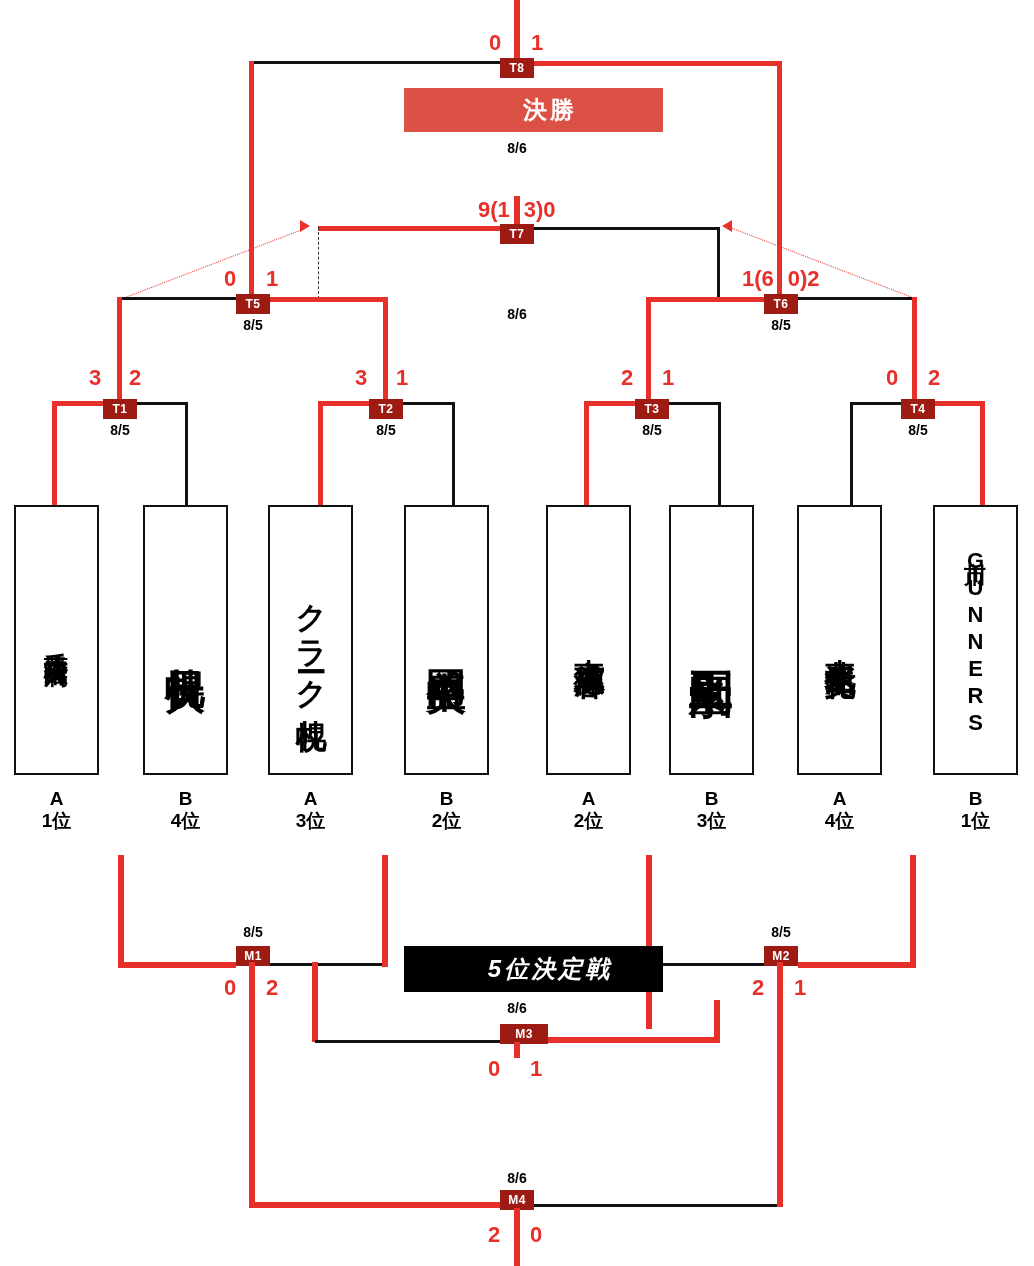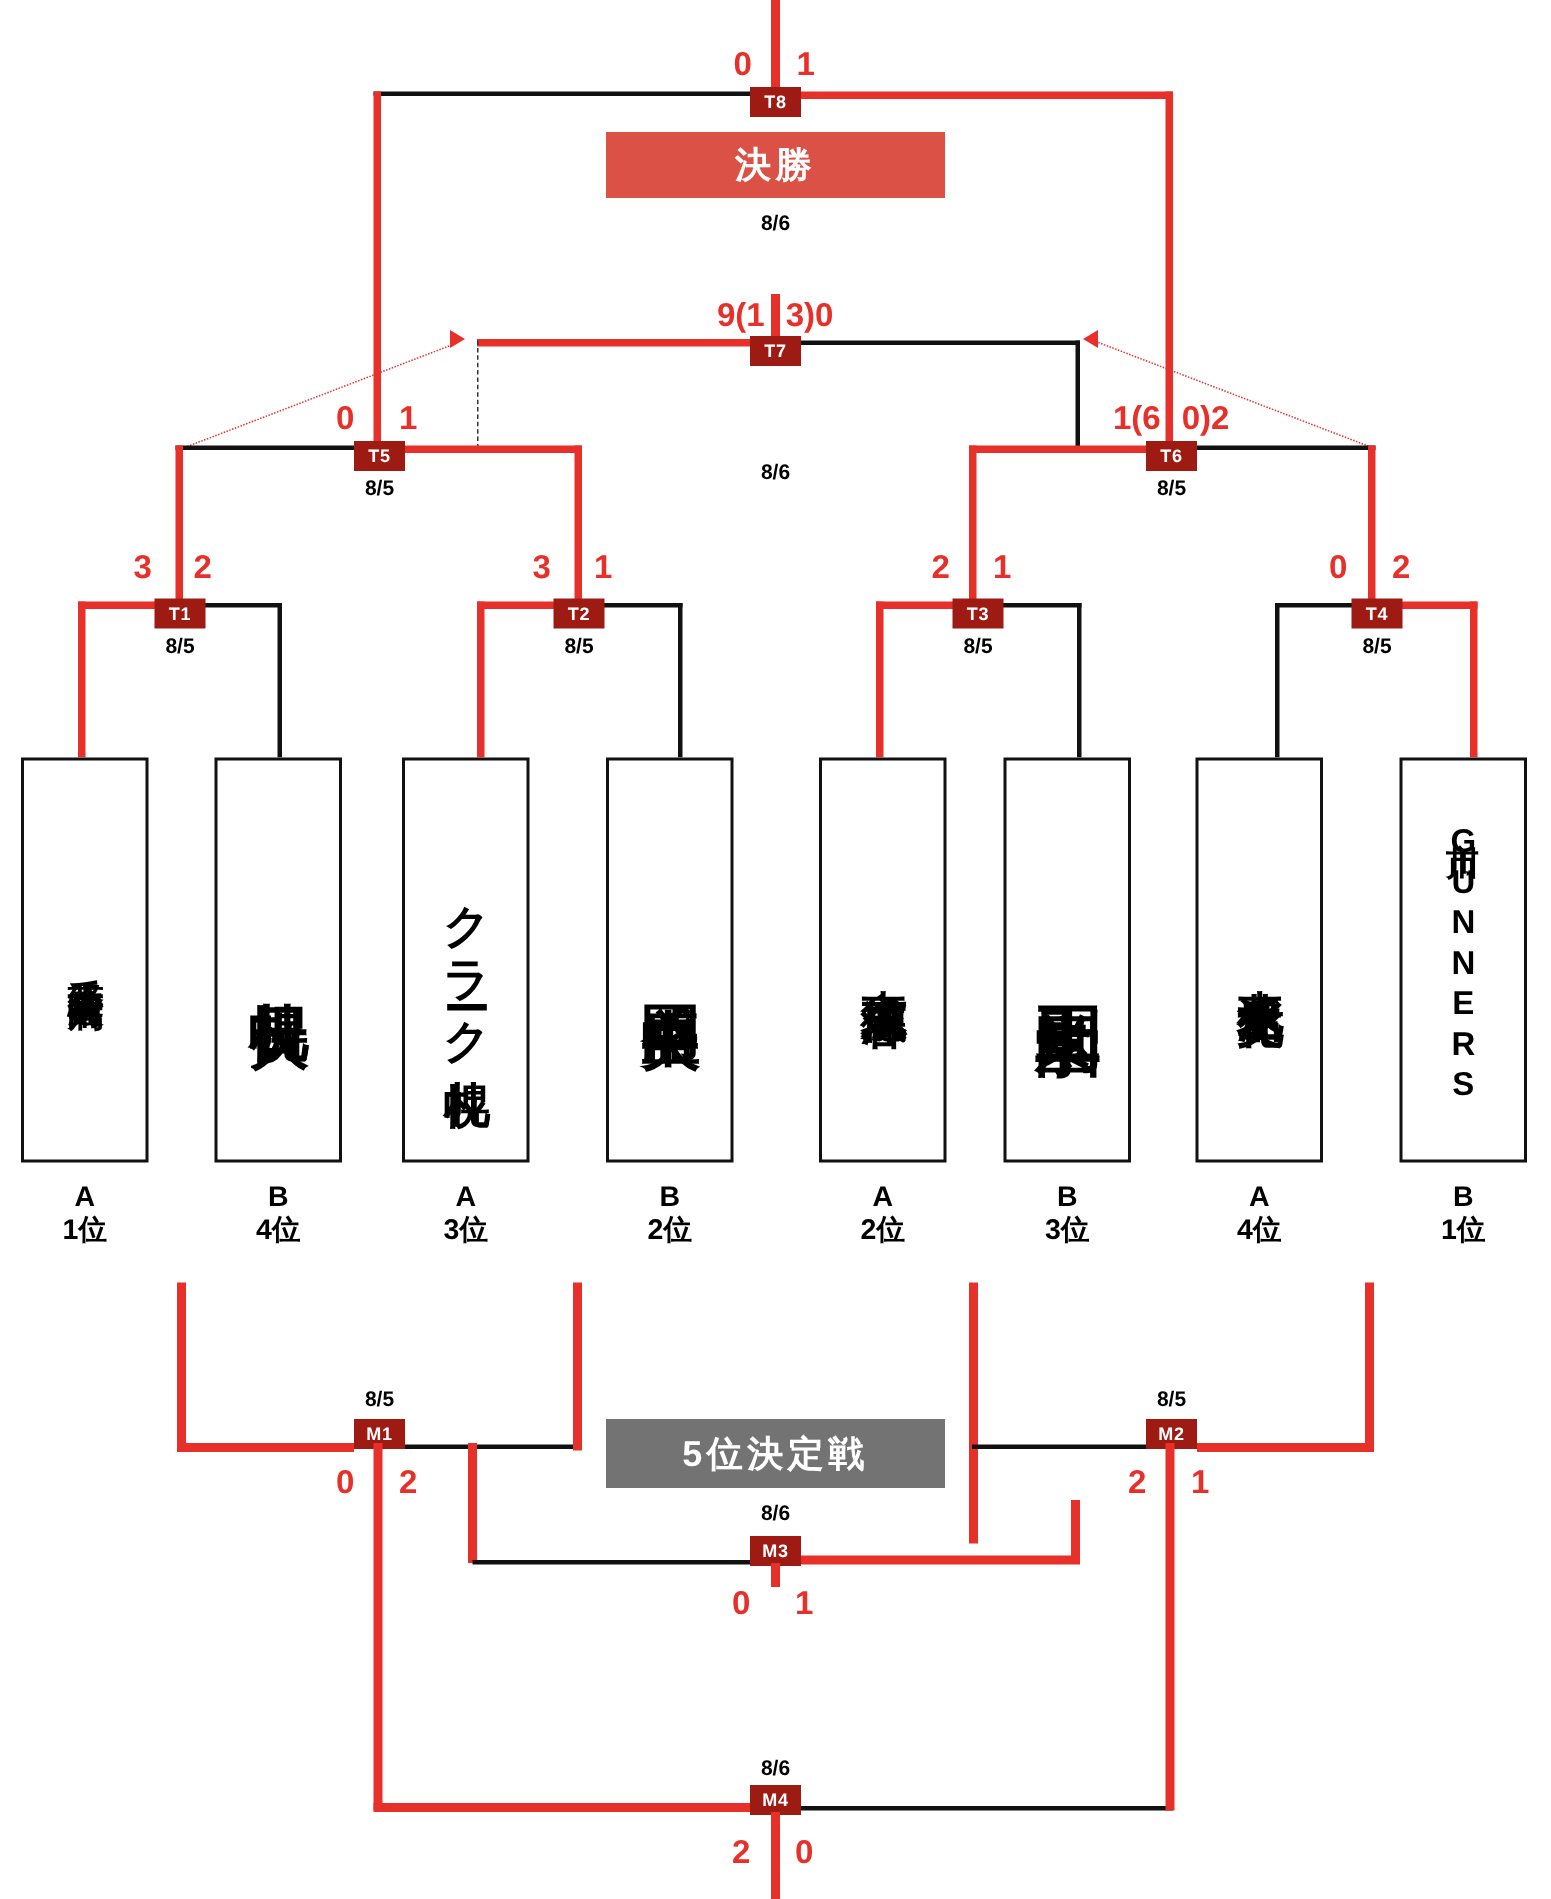--- a/index.html
+++ b/index.html
@@ -10,23 +10,23 @@
   .team{position:absolute;border:2px solid #111;background:#fff;box-sizing:border-box;
         display:flex;align-items:center;justify-content:center;}
   .team .tname{writing-mode:vertical-rl;text-orientation:upright;font-weight:bold;
         letter-spacing:2px;line-height:1.05;color:#000;}
   .rank{position:absolute;text-align:center;font-weight:bold;color:#000;line-height:1.18;font-size:19px;}
   .node{position:absolute;background:#9e1b14;color:#fff;font-weight:bold;
         display:flex;align-items:center;justify-content:center;font-size:12px;letter-spacing:0.5px;}
   .date{position:absolute;text-align:center;font-weight:bold;font-size:14px;color:#000;}
   .score{position:absolute;font-weight:bold;color:#e8302a;font-size:22px;}
   .banner{position:absolute;display:flex;align-items:center;justify-content:center;
-          color:#fff;font-weight:bold;font-size:24px;letter-spacing:3px;}
+          color:#fff;font-weight:bold;font-size:24px;letter-spacing:3px;padding-left:33px;}
   .banner.red{background:#dc5146;}
-  .banner.blue{background:#737373;}
+  .banner.blue{background:#000000;font-style:italic;}
   .dotted{position:absolute;border-top:1px dotted #e8302a;transform-origin:0 0;height:0;}
   .vdash{position:absolute;border-left:1px dashed #333;}
   .arrow{position:absolute;width:0;height:0;border-style:solid;}
 </style>
 </head>
 <body>
 
 <div id="root">
 
   <div class="rl" style="left:514px;top:0px;width:6px;height:62px;"></div>
@@ -165,21 +165,21 @@
   <div class="score" style="left:752px;top:975px;">2</div>
   <div class="score" style="left:794px;top:975px;">1</div>
 
   <div class="banner blue" style="left:404px;top:946px;width:226px;height:46px;">5位決定戦</div>
   <div class="date" style="left:484px;top:1000px;width:66px;">8/6</div>
 
   <div class="rl" style="left:312px;top:962px;width:6px;height:80px;"></div>
   <div class="ln" style="left:315px;top:1040px;width:190px;height:3px;"></div>
   <div class="rl" style="left:530px;top:1037px;width:190px;height:6px;"></div>
   <div class="rl" style="left:714px;top:1000px;width:6px;height:42px;"></div>
-  <div class="node" style="left:500px;top:1024px;width:34px;height:20px;">M3</div>
+  <div class="node" style="left:500px;top:1024px;width:48px;height:20px;">M3</div>
   <div class="score" style="left:488px;top:1056px;">0</div>
   <div class="score" style="left:530px;top:1056px;">1</div>
   <div class="rl" style="left:514px;top:1042px;width:6px;height:16px;"></div>
 
   <div class="date" style="left:484px;top:1170px;width:66px;">8/6</div>
 
   <div class="rl" style="left:249px;top:962px;width:6px;height:245px;"></div>
   <div class="rl" style="left:249px;top:1202px;width:256px;height:6px;"></div>
   <div class="ln" style="left:530px;top:1204px;width:252px;height:3px;"></div>
   <div class="rl" style="left:777px;top:962px;width:6px;height:245px;"></div>

